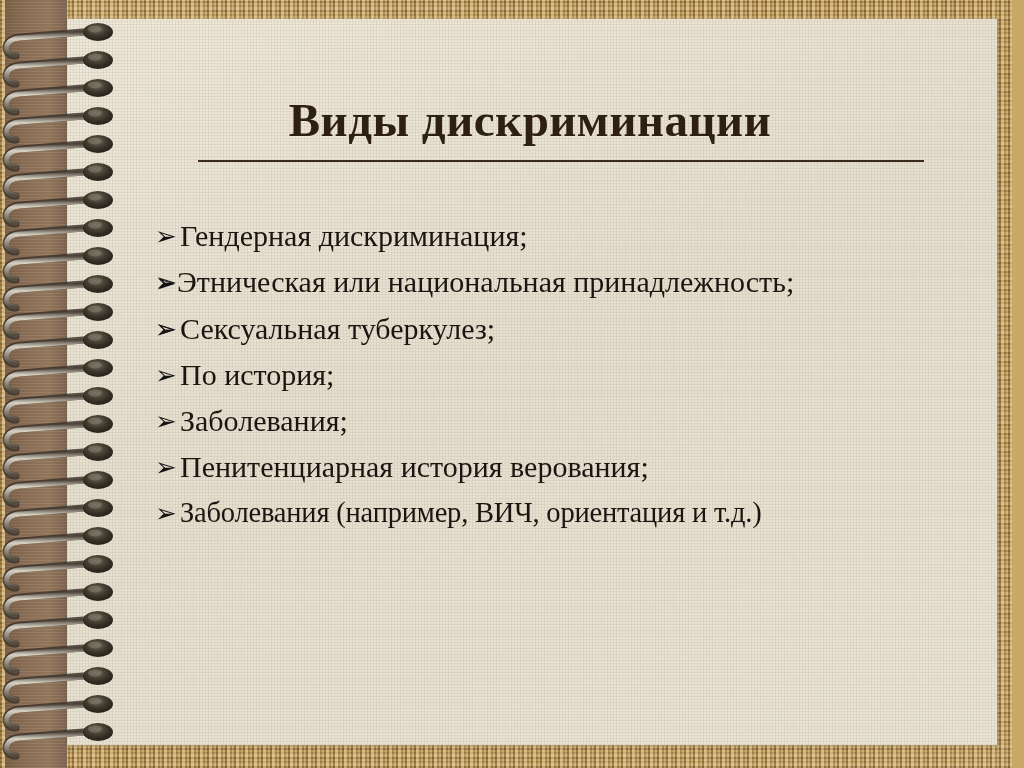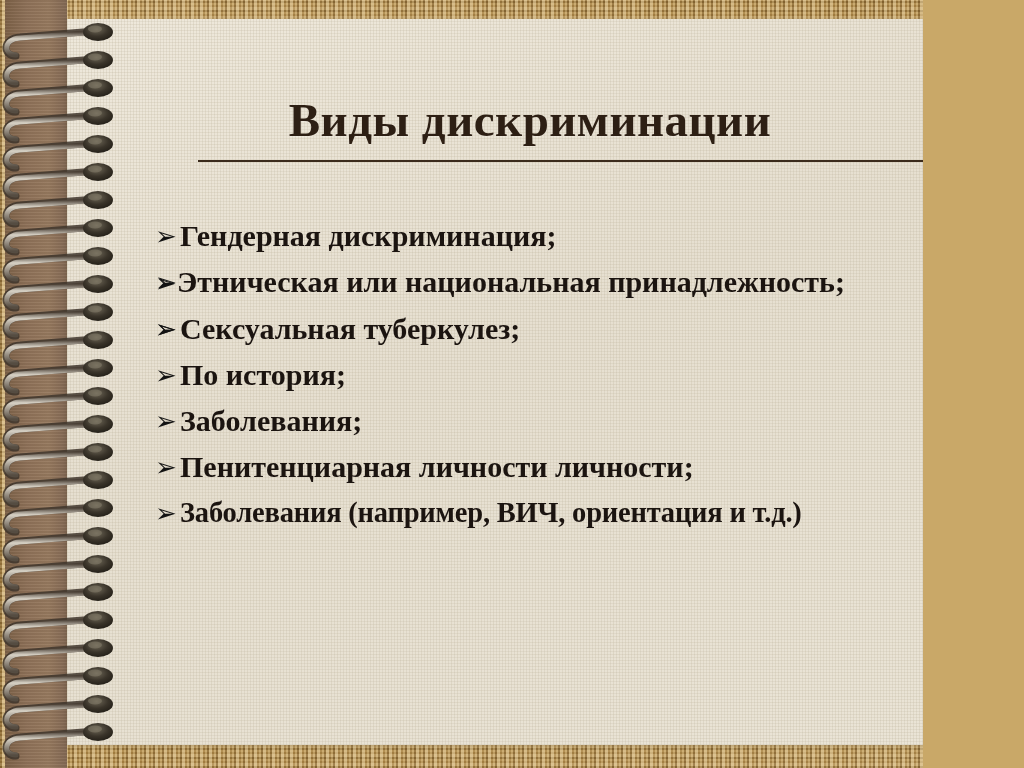--- a/index.html
+++ b/index.html
@@ -12,21 +12,21 @@
   }
 
   body {
     font-family: "Liberation Serif", "DejaVu Serif", serif;
     background: #c9a868;
   }
 
   
   .slide {
     position: relative;
-    width: 923px;
+    width: 1012px;
     height: 768px;
     box-sizing: border-box;
     background-color: #c6a463;
     background-image:
       repeating-linear-gradient(90deg,
         rgba(120, 88, 40, 0.55) 0px,
         rgba(120, 88, 40, 0.55) 2px,
         rgba(222, 198, 150, 0.65) 2px,
         rgba(222, 198, 150, 0.65) 5px,
         rgba(150, 114, 56, 0.45) 5px,
@@ -187,21 +187,20 @@
 
   .bullet-item.wrapped .bullet-marker {
     position: static;
     display: inline-block;
     text-indent: 0;
     vertical-align: baseline;
   }
 
   .bullet-text {
     display: inline;
-    font-weight: bold;
   }
 </style>
 </head>
 <body>
 
 <div class="slide">
 
   <div class="binder-strip"></div>
 
   <div class="paper"></div>
@@ -283,21 +282,21 @@
     <li class="bullet-item">
       <span class="bullet-marker">➢</span>
       <span class="bullet-text">По история;</span>
     </li>
     <li class="bullet-item">
       <span class="bullet-marker">➢</span>
       <span class="bullet-text">Заболевания;</span>
     </li>
     <li class="bullet-item">
       <span class="bullet-marker">➢</span>
-      <span class="bullet-text">Пенитенциарная личности личности;</span>
+      <span class="bullet-text">Пенитенциарная история верования;</span>
     </li>
     <li class="bullet-item compact">
       <span class="bullet-marker">➢</span>
       <span class="bullet-text">Заболевания (например, ВИЧ, ориентация и т.д.)</span>
     </li>
   </ul>
 
 </div>
 
 </body></html>

